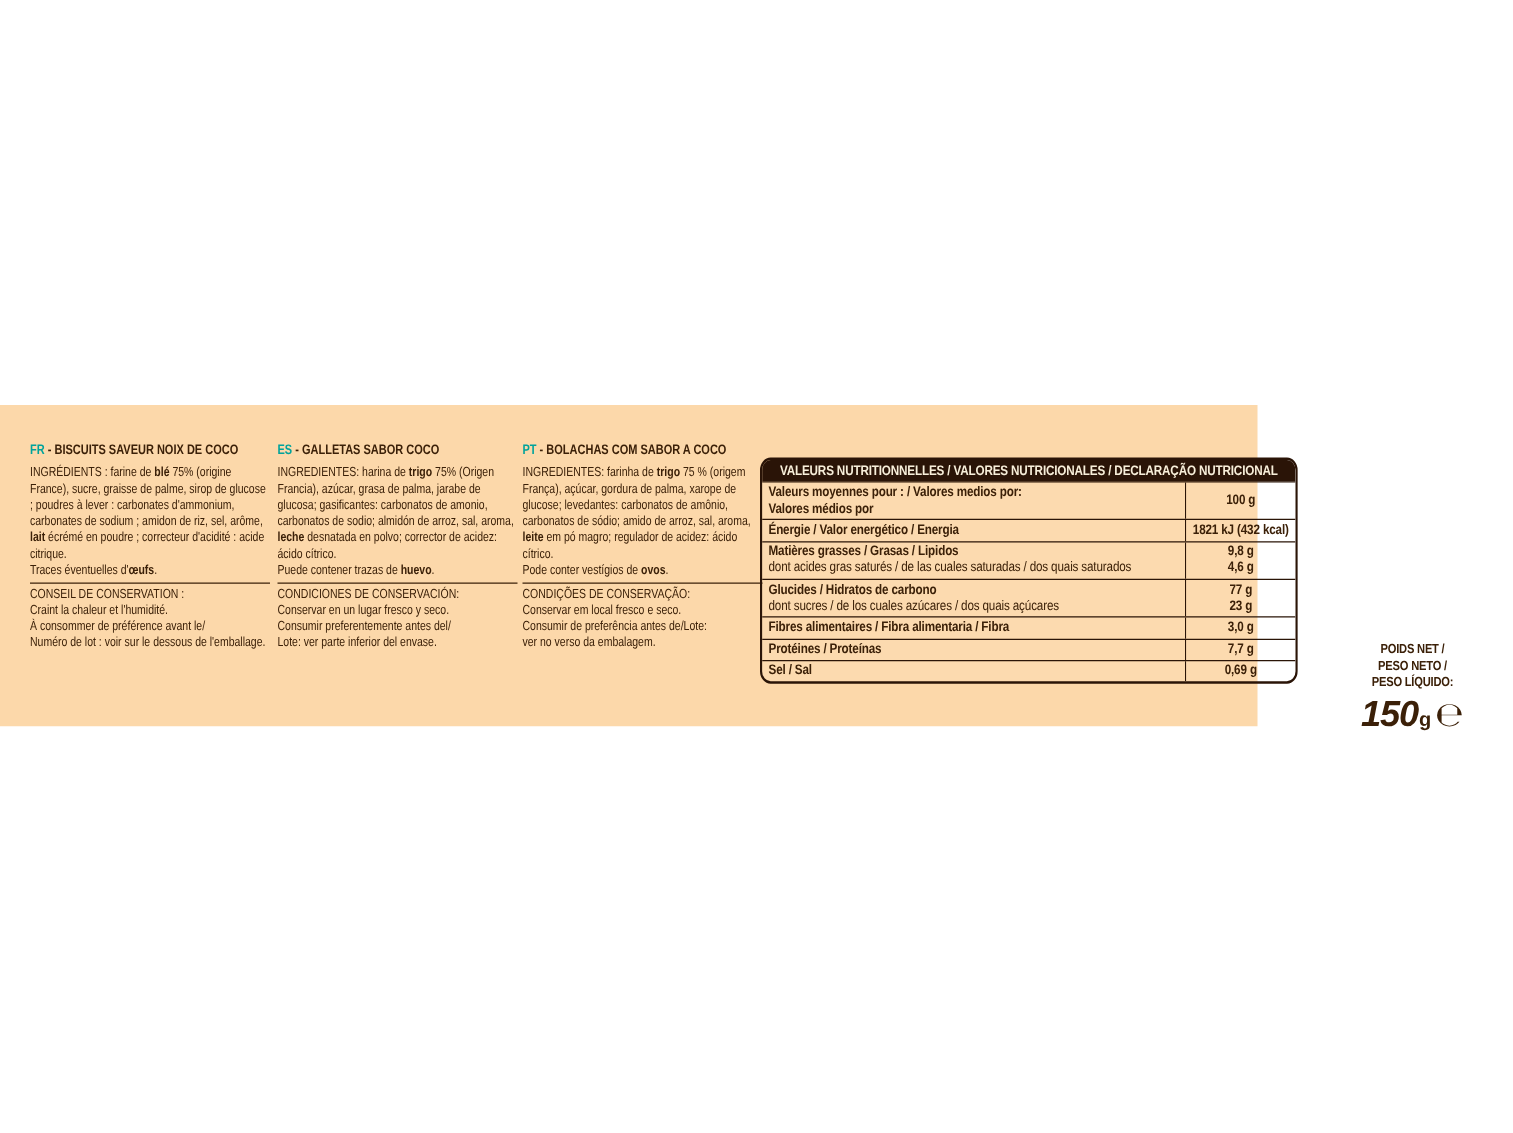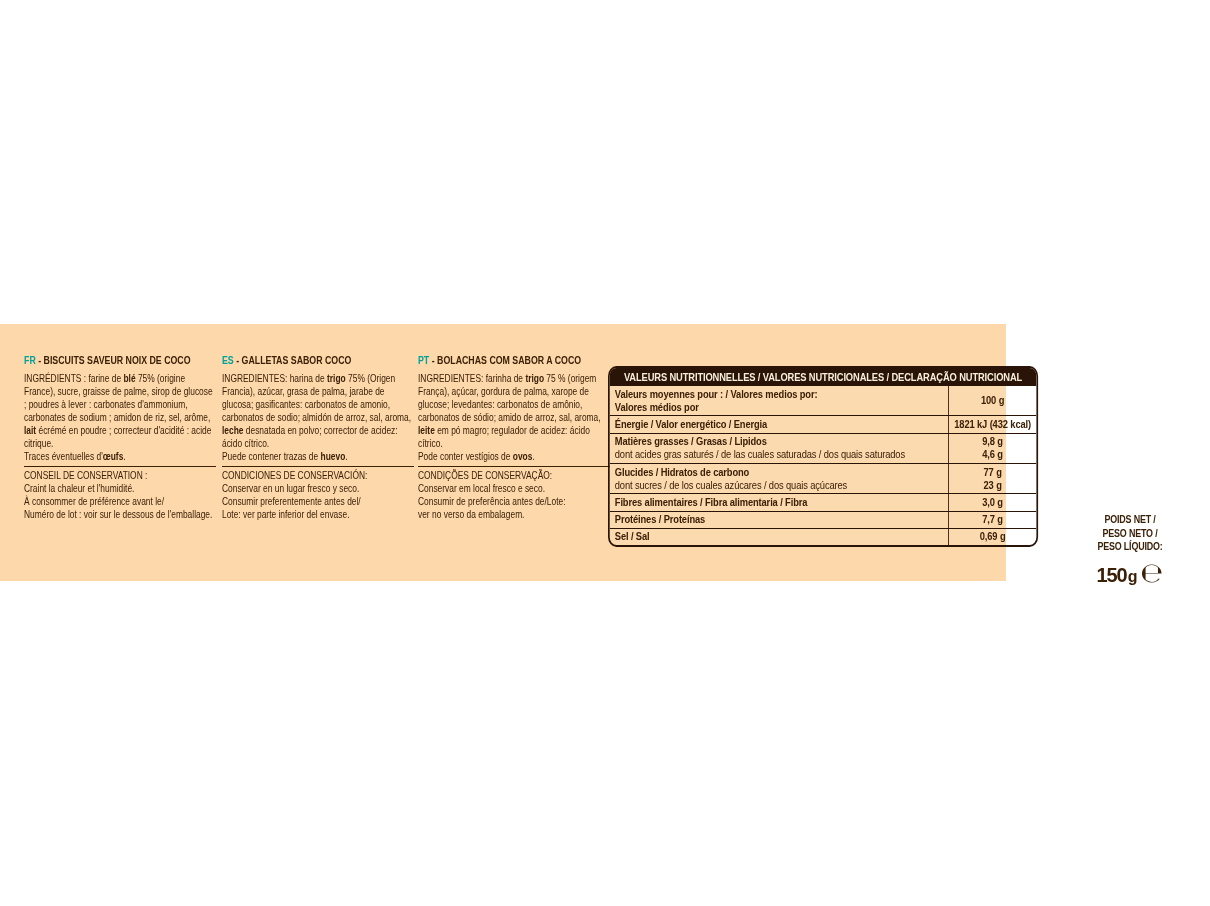--- a/index.html
+++ b/index.html
@@ -50,21 +50,21 @@
     display:flex;flex-direction:column;justify-content:center;align-items:center;
     font-weight:bold;font-size:11px;line-height:13.2px;padding:1.5px 2px;text-align:center;
   }
   
   .poids{position:absolute;left:1074px;top:142px;width:112px;text-align:center;margin-top:47px;}
   .poids-line{
     font-weight:bold;font-size:10.5px;line-height:13.5px;letter-spacing:-0.2px;
     transform:scaleX(0.85);transform-origin:center;
   }
   .weight-row{display:flex;justify-content:center;align-items:baseline;margin-top:3px;}
-  .weight-value{font-size:20px;font-weight:bold;letter-spacing:-1px;line-height:28px;}
+  .weight-value{font-size:29px;font-weight:bold;letter-spacing:-1px;line-height:28px;font-style:italic;}
   .weight-unit{font-size:16px;font-weight:bold;margin-left:1px;}
   .estimated{font-size:27px;font-weight:normal;margin-left:3px;font-family:"DejaVu Sans",sans-serif;}
 </style>
 </head>
 <body>
 
 <div class="band">
 
   <div>
       <div class="col" style="left: 24px;">

